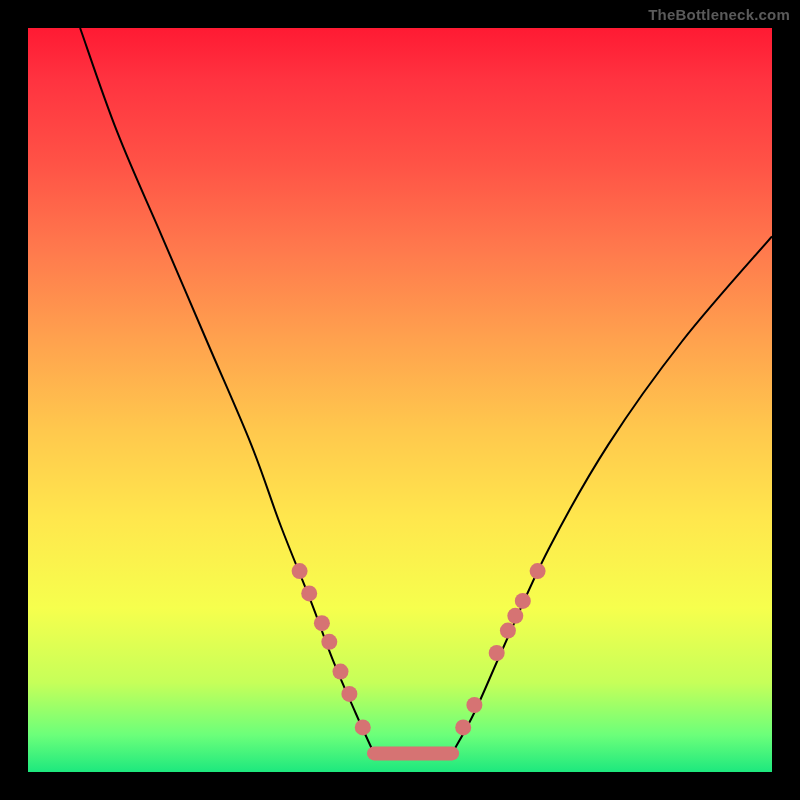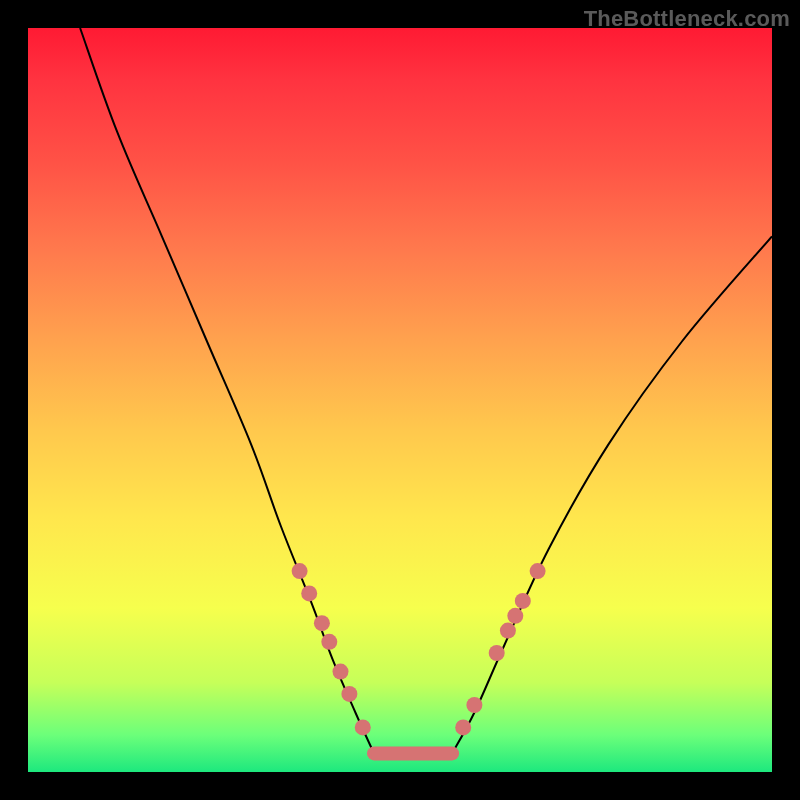--- a/index.html
+++ b/index.html
@@ -38,21 +38,21 @@
       #c6ff59 88%,
       #6cff7a 95%,
       #1de87e 100%
     );
   }
   .watermark {
     position: absolute;
     top: 6px;
     right: 10px;
     font-family: Arial, Helvetica, sans-serif;
-    font-size: 22px;
+    font-size: 15px;
     font-weight: 600;
     color: #5a5a5a;
     letter-spacing: 0.2px;
     user-select: none;
   }
   svg.curve {
     position: absolute;
     left: 0;
     top: 0;
     width: 744px;

